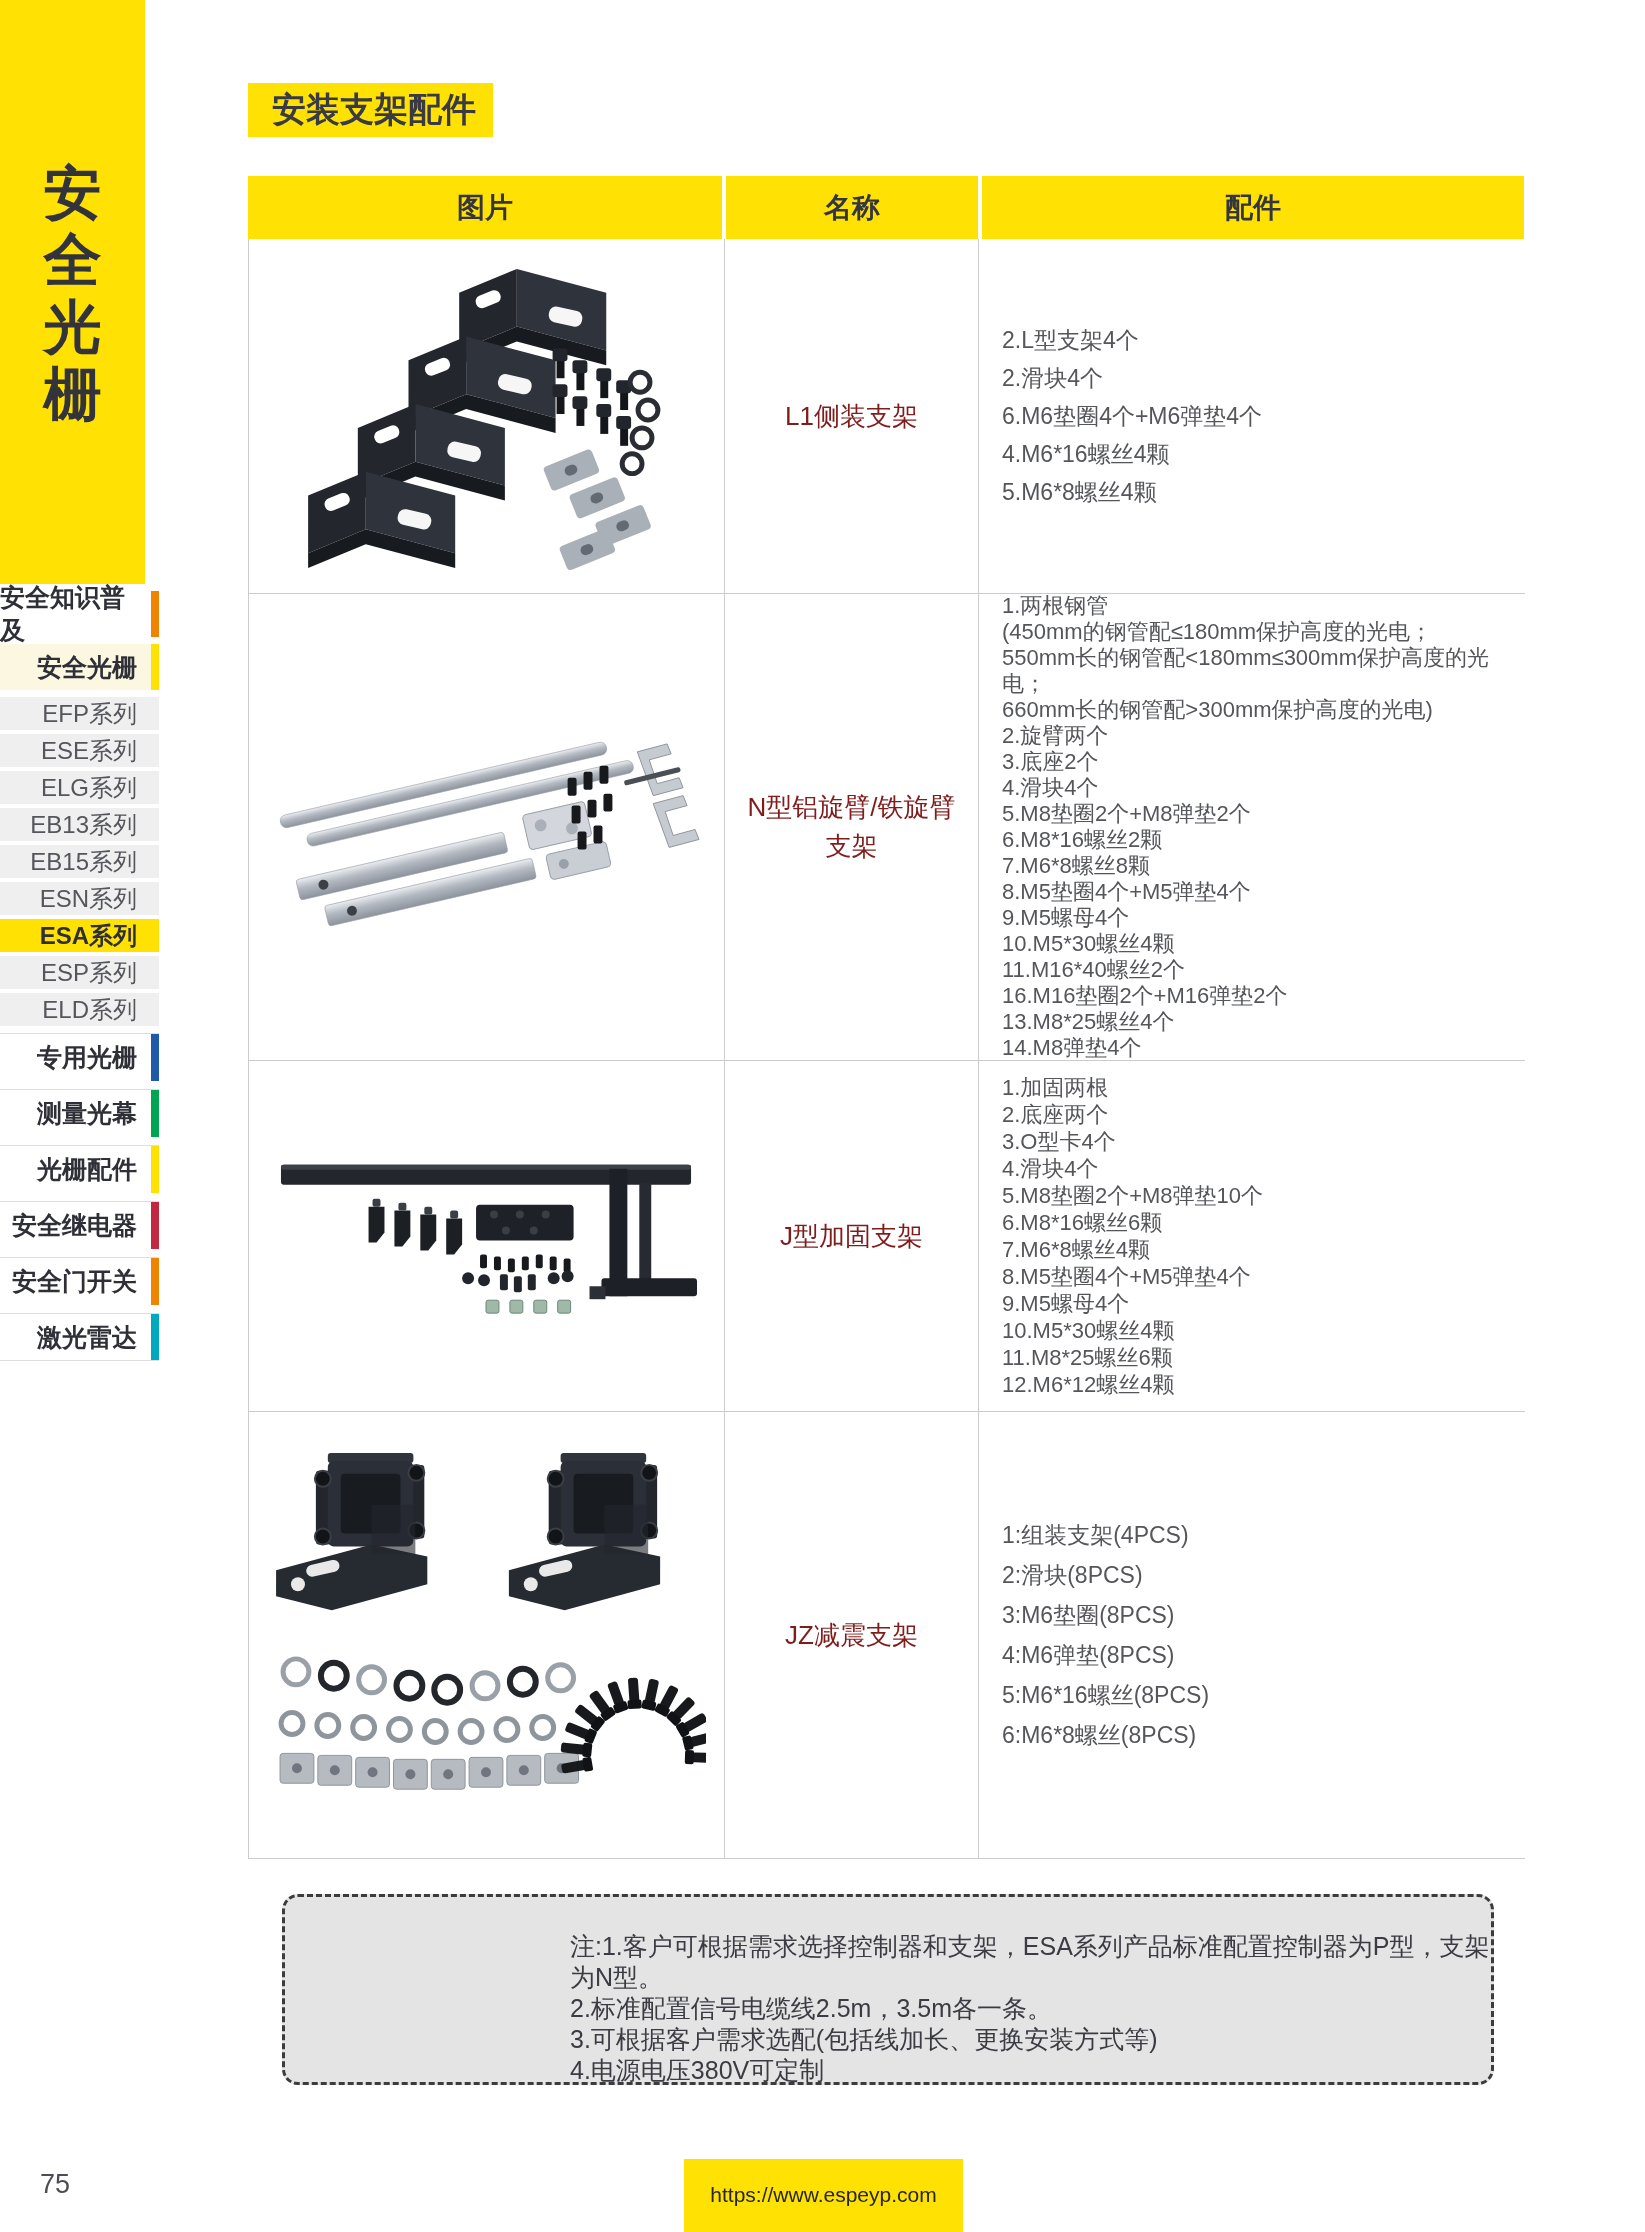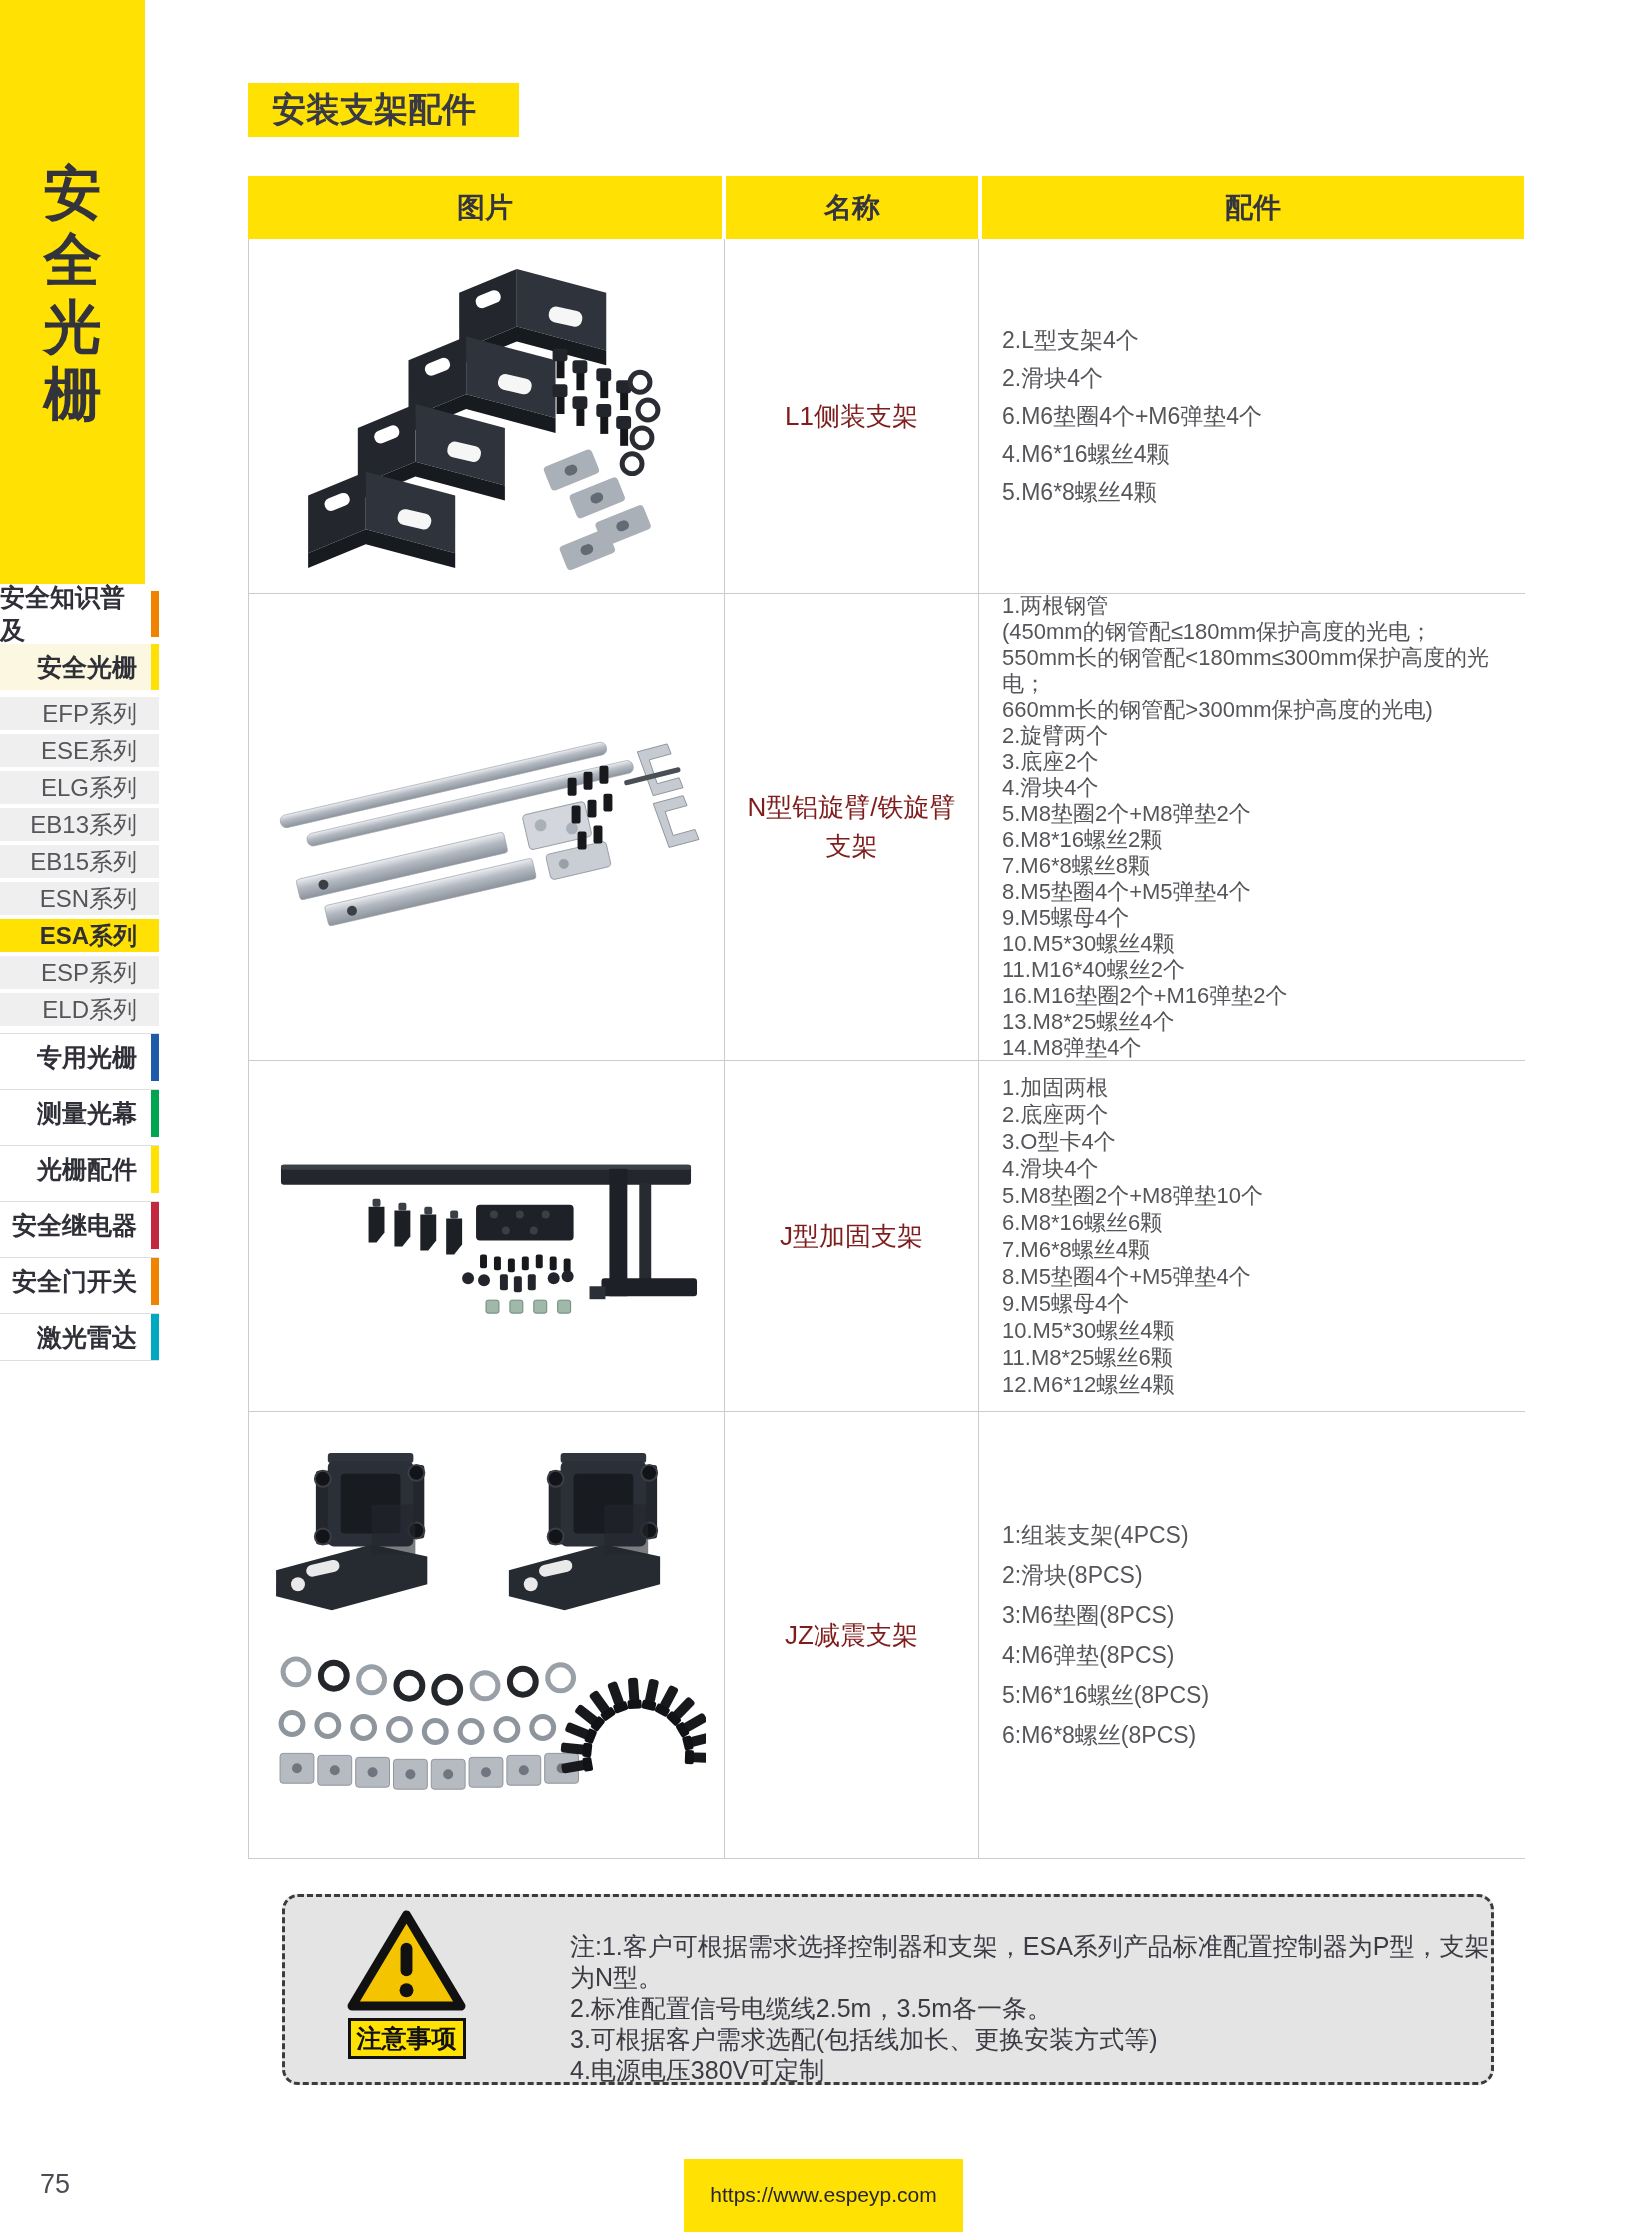--- a/index.html
+++ b/index.html
@@ -17,21 +17,21 @@
   .nav-item .bar{position:absolute;right:0;top:0;bottom:0;width:8px;}
   .cat{height:46px;background:#ffffff;font-weight:bold;font-size:25px;color:#2f2f38;margin-bottom:7px;}
   .cat.cream{background:#fcf7e0;}
   .cat.big{height:48px;margin-bottom:8px;border-top:1px solid #dedede;font-size:25px;}
   .cat.big.first{margin-top:7px;}
   .cat.big.last{border-bottom:1px solid #dedede;}
   .series{height:33px;background:#efefef;font-size:24px;color:#55565c;margin-bottom:4px;}
   .series.active{background:#ffe104;color:#2f2f38;font-weight:bold;}
 
   
-  .section-title{position:absolute;left:248px;top:83px;width:271px;height:54px;background:#ffe104;
+  .section-title{position:absolute;left:248px;top:83px;width:245px;height:54px;background:#ffe104;
                  display:flex;align-items:center;padding-left:24px;box-sizing:border-box;
                  font-size:34px;font-weight:bold;color:#3a3a44;}
 
   
   .tbl{position:absolute;left:248px;top:176px;width:1276px;}
   .thead{display:flex;height:63px;gap:4px;background:#ffffff;}
   .th{background:#ffe104;display:flex;align-items:center;justify-content:center;
       font-weight:bold;font-size:28px;color:#35353f;}
   .th.c1{width:474px;} .th.c2{width:252px;} .th.c3{flex:1;}
   .tbody{display:grid;grid-template-columns:476px 254px 546px;
@@ -413,28 +413,20 @@
           <div class="ln">3:M6垫圈(8PCS)</div>
           <div class="ln">4:M6弹垫(8PCS)</div>
           <div class="ln">5:M6*16螺丝(8PCS)</div>
           <div class="ln">6:M6*8螺丝(8PCS)</div>
         </div>
 
     </div>
   </div>
 
   <div class="notice">
-    <div class="warn">
-      <svg width="125" height="105" viewBox="0 0 126 106" role="img">
-        <path d="M63,6 L118,98 L8,98 Z" fill="#f5c400" stroke="#111111" stroke-width="9" stroke-linejoin="round"></path>
-        <rect x="57" y="34" width="12" height="34" rx="6" fill="#111111"></rect>
-        <circle cx="63" cy="82" r="7" fill="#111111"></circle>
-      </svg>
-      <span class="warn-label">注意事项</span>
-    </div>
     <div class="notes">
         <div class="ln">注:1.客户可根据需求选择控制器和支架，ESA系列产品标准配置控制器为P型，支架为N型。</div>
         <div class="ln">2.标准配置信号电缆线2.5m，3.5m各一条。</div>
         <div class="ln">3.可根据客户需求选配(包括线加长、更换安装方式等)</div>
         <div class="ln">4.电源电压380V可定制</div>
       </div>
   </div>
 
   <div class="page-num">75</div>
   <div class="url-box">

